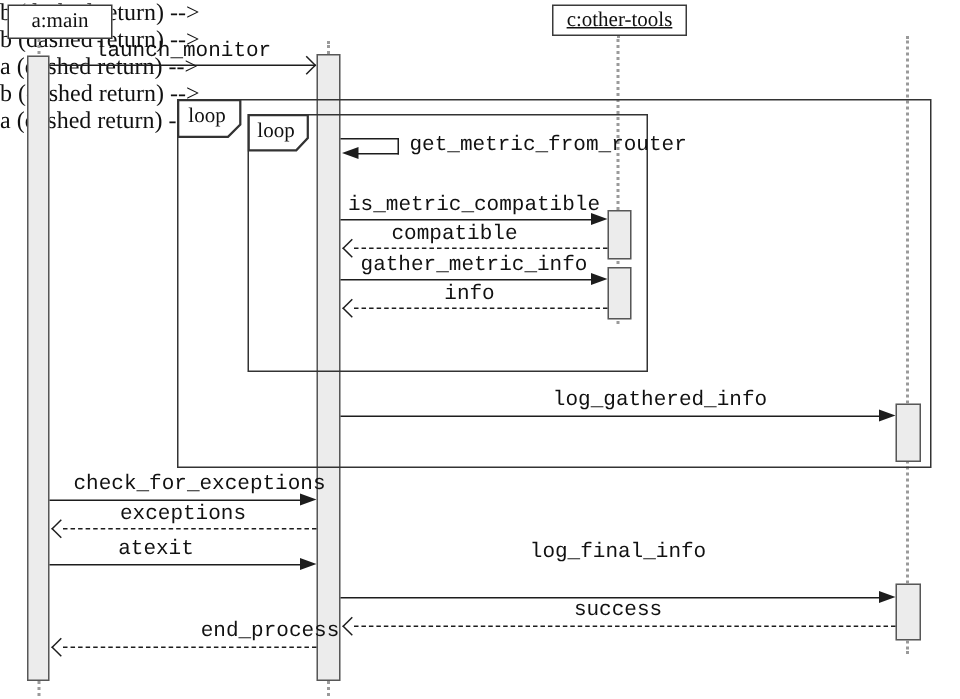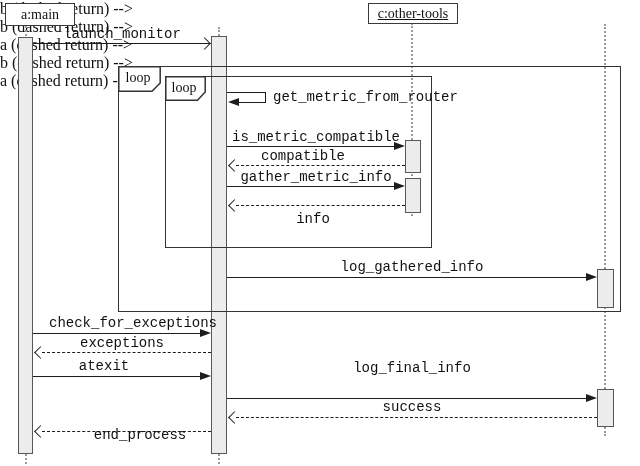--- a/index.html
+++ b/index.html
@@ -98,28 +98,28 @@
   <div>
     <div class="mline" style="left:227px;top:186px;width:168px;"></div>
     <span class="tri right" style="left:394px;top:182px;"></span>
     <div class="mlabel" style="left:227px;top:170px;width:178px;">gather_metric_info</div>
   </div>
 
   b (dashed return) --&gt;
   <div>
     <div class="mline dashed" style="left:236px;top:205px;width:169px;"></div>
     <span class="chev left" style="left:230px;top:201px;"></span>
-    <div class="mlabel" style="left:227px;top:189px;width:172px;margin-top:23px;">info</div>
+    <div class="mlabel" style="left:227px;top:189px;width:172px;">info</div>
   </div>
 
   
   <div>
     <div class="mline" style="left:227px;top:277px;width:360px;"></div>
     <span class="tri right" style="left:586px;top:273px;"></span>
-    <div class="mlabel" style="left:227px;top:260px;width:370px;">log_gathered_info</div>
+    <div class="mlabel" style="left:227px;top:260px;width:370px;padding-left:28px;">log_gathered_info</div>
   </div>
 
   
   <div>
     <div class="mline" style="left:33px;top:333px;width:168px;"></div>
     <span class="tri right" style="left:200px;top:329px;"></span>
     <div class="mlabel" style="left:33px;top:316px;width:200px;">check_for_exceptions</div>
   </div>
 
   a (dashed return) --&gt;
@@ -147,21 +147,21 @@
   <div>
     <div class="mline dashed" style="left:236px;top:417px;width:361px;"></div>
     <span class="chev left" style="left:230px;top:413px;"></span>
     <div class="mlabel" style="left:227px;top:400px;width:370px;">success</div>
   </div>
 
   a (dashed return) --&gt;
   <div>
     <div class="mline dashed" style="left:42px;top:431px;width:169px;"></div>
     <span class="chev left" style="left:36px;top:427px;"></span>
-    <div class="mlabel" style="left:33px;top:428px;width:214px;">end_process</div>
+    <div class="mlabel" style="left:33px;top:414px;width:214px;padding-left:40px;">end_process</div>
   </div>
 
   
   <div class="actor" style="left:5px;top:3px;width:70px;height:23px;">
     <span>a:main</span>
   </div>
   <div class="actor" style="left:368px;top:3px;width:90px;height:21px;text-decoration:underline;">
     <span>c:other-tools</span>
   </div>
 

